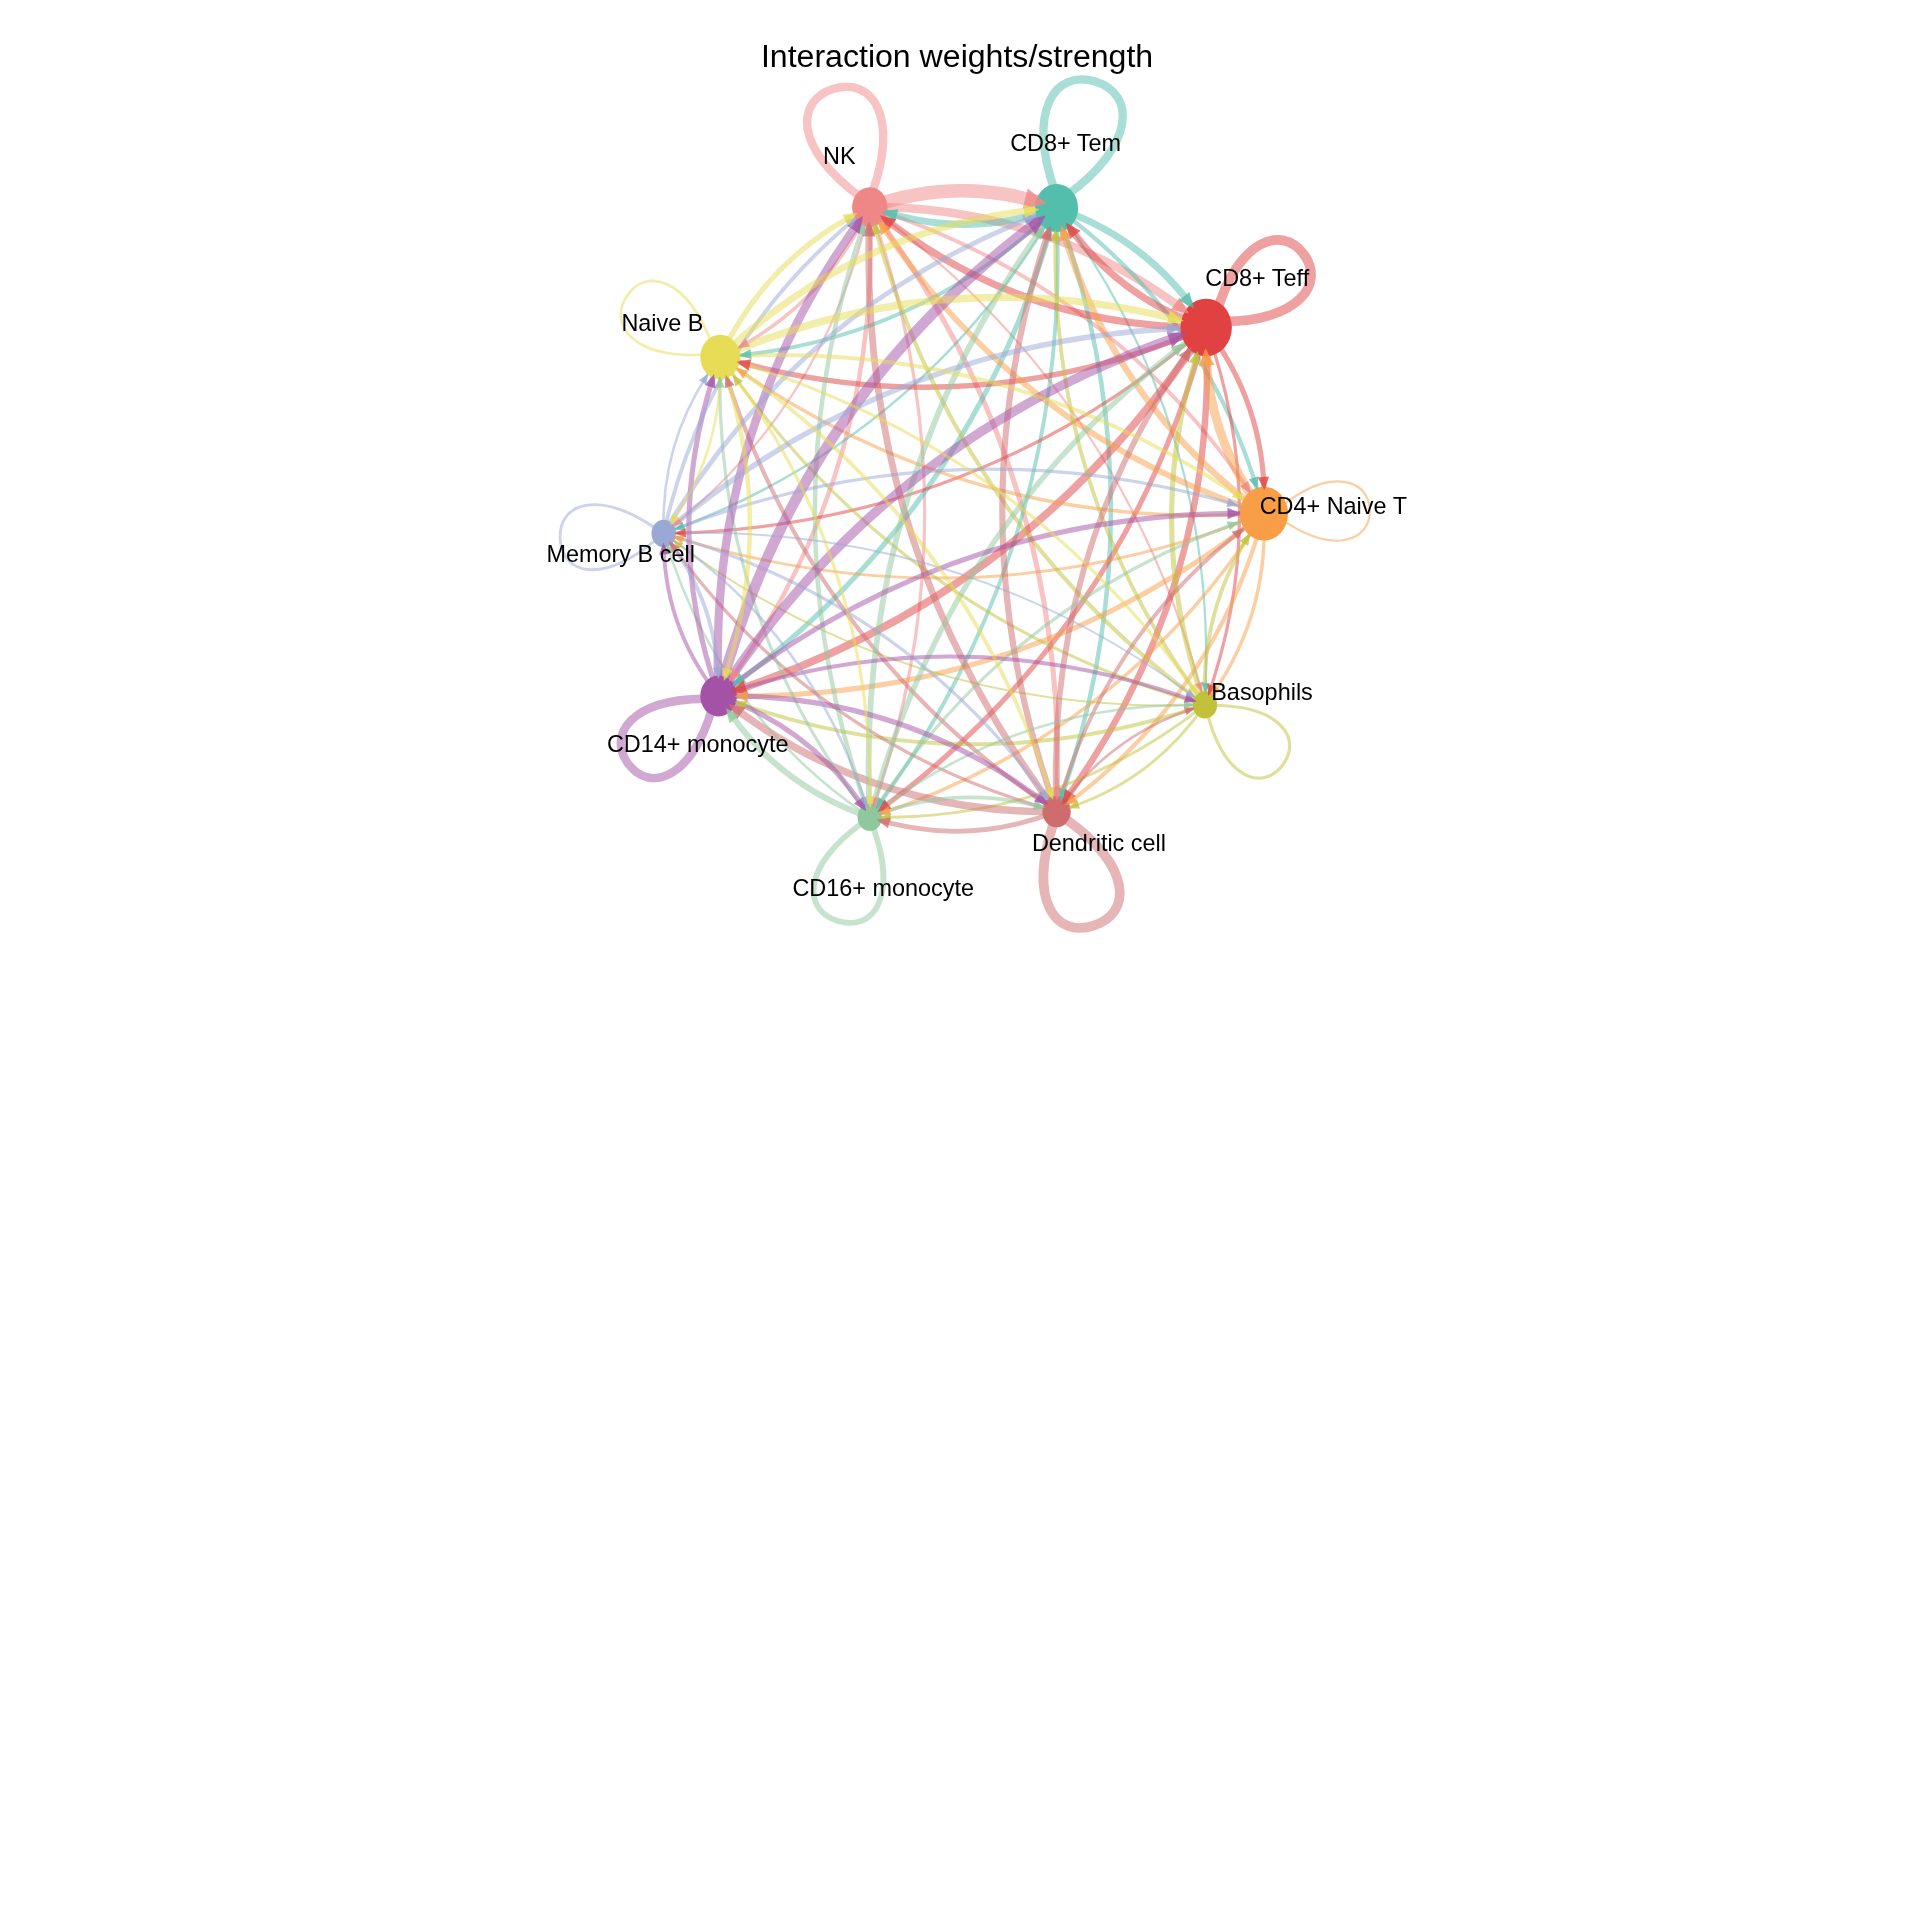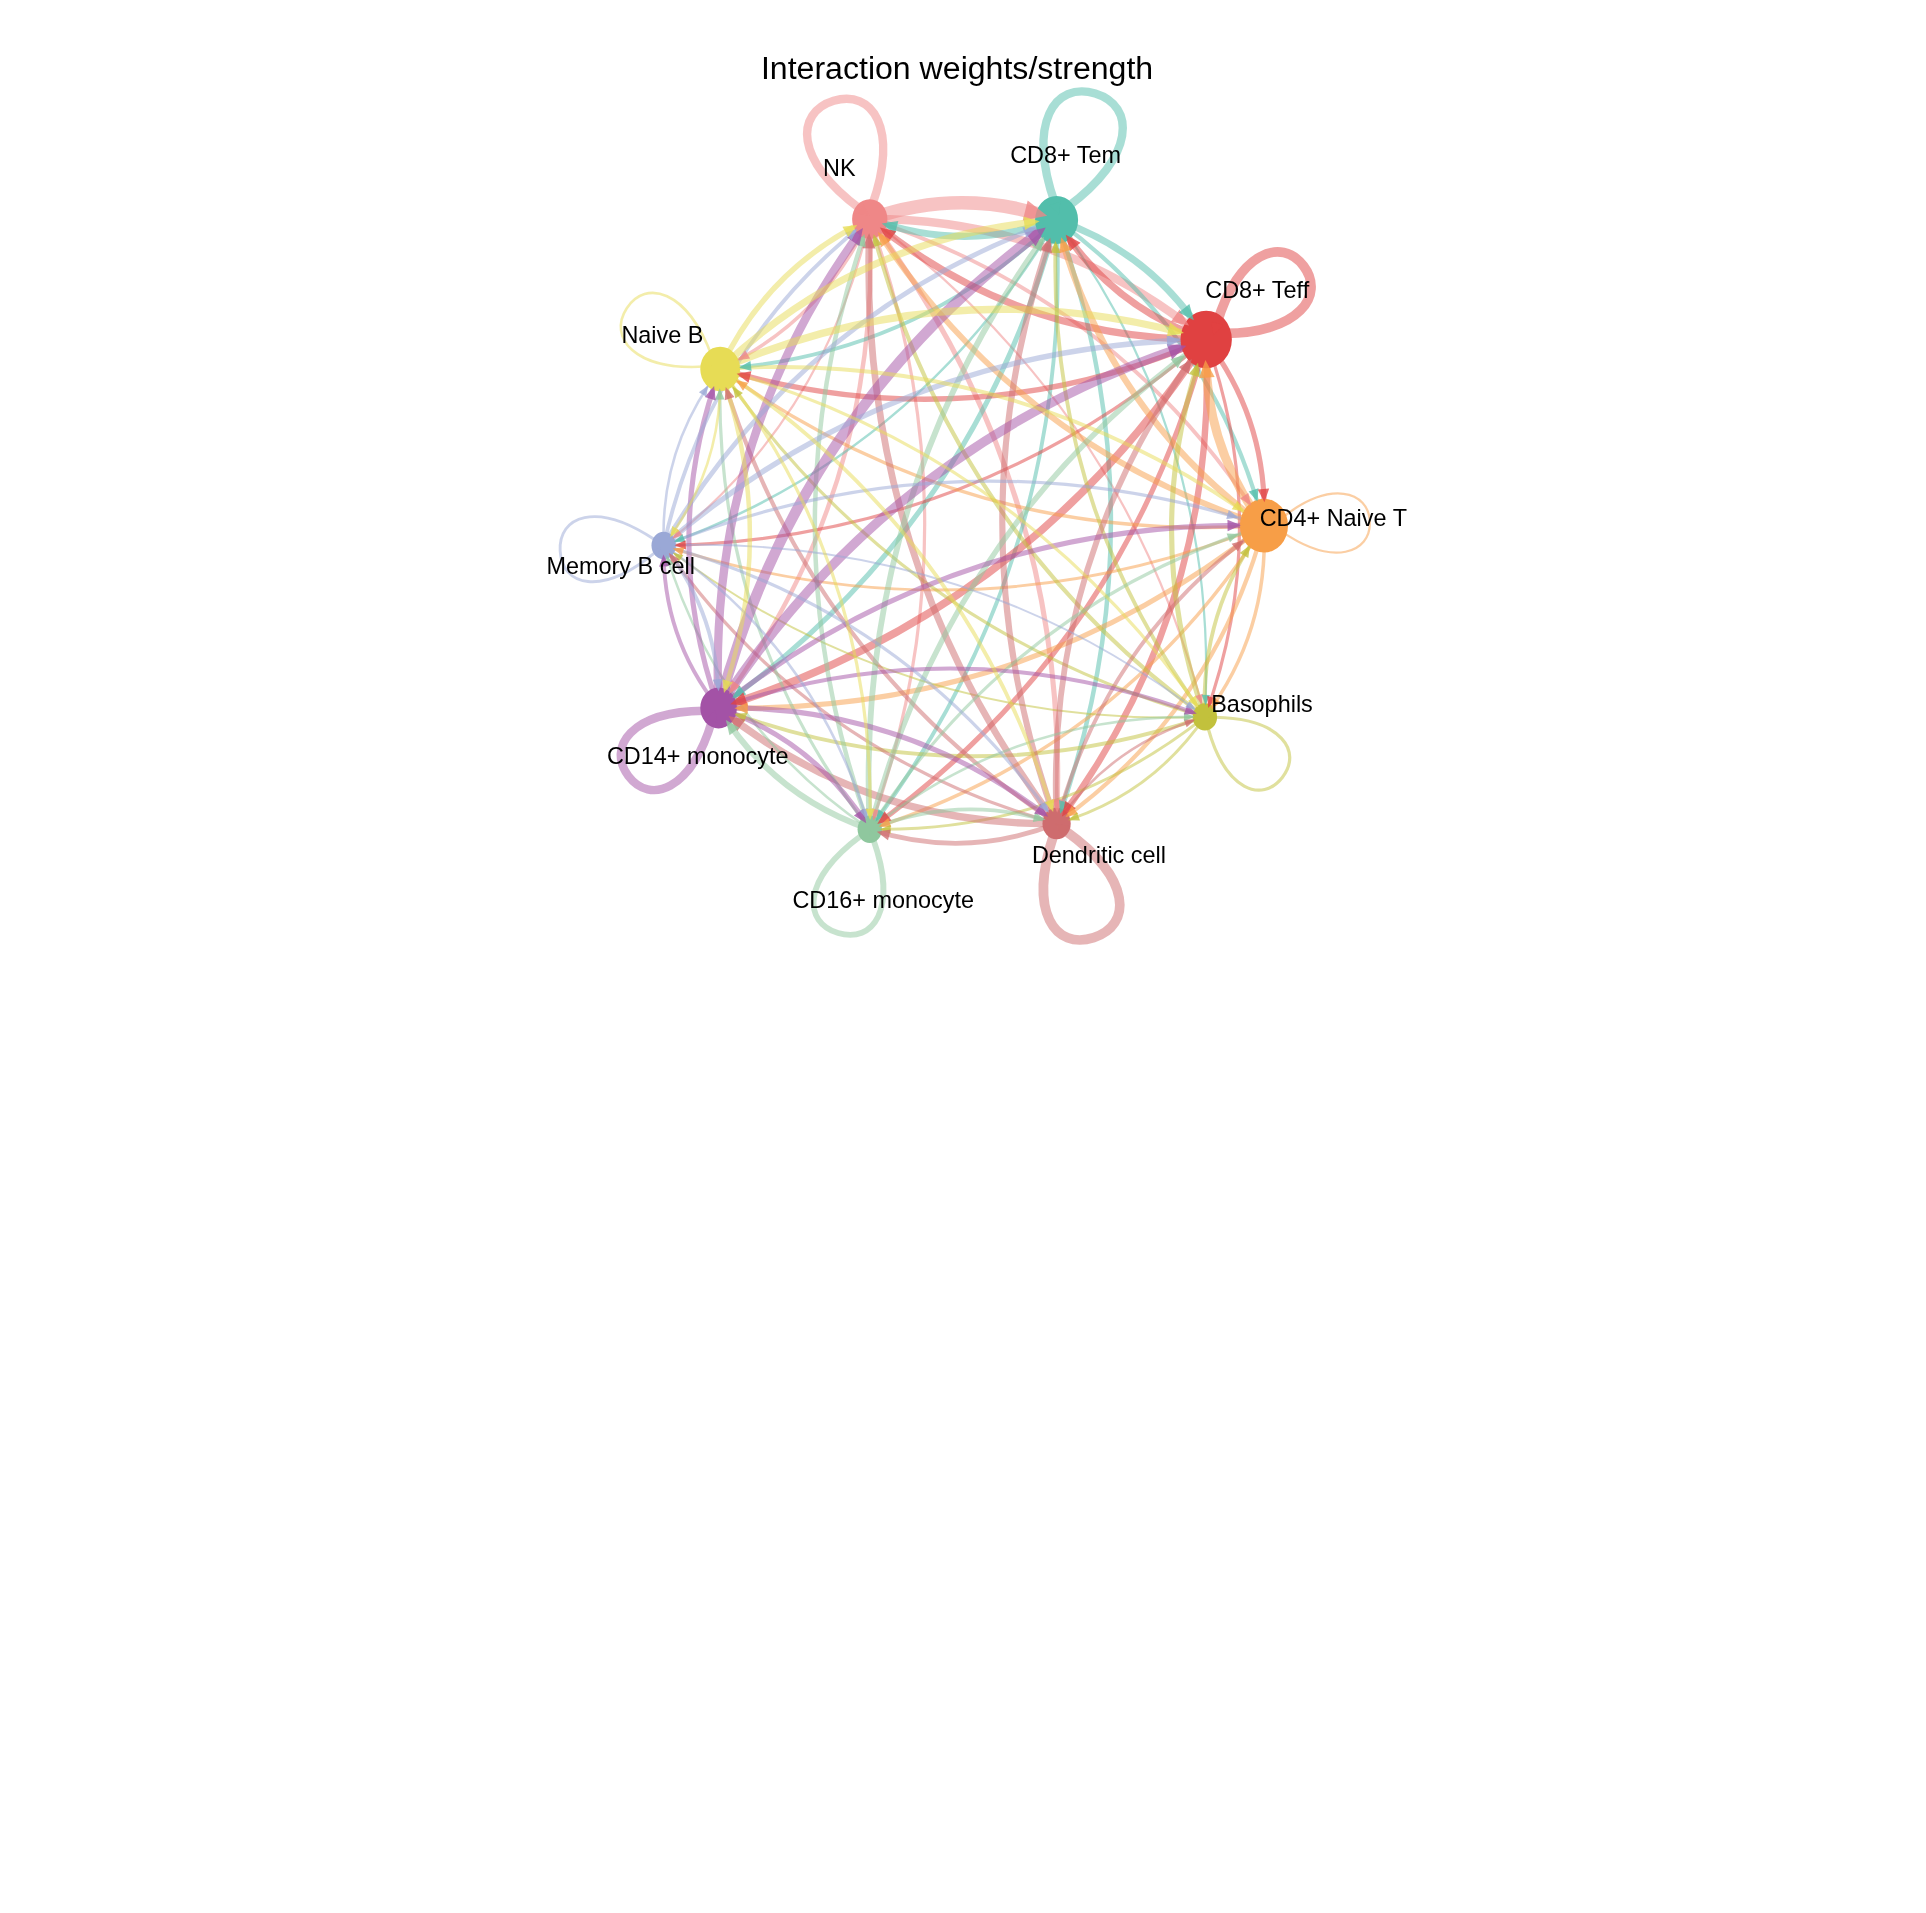--- a/index.html
+++ b/index.html
@@ -1,17 +1,17 @@
 <!DOCTYPE html>
 <html style="font-size:10.3px"><head>
 <meta charset="utf-8">
 <style>
   html,body{margin:0;padding:0;background:#ffffff;}
   body{font-family:"Liberation Sans", sans-serif;}
-  .stage{width:100vw;max-width:963px;margin:12px auto;text-decoration:underline;}
+  .stage{width:100vw;max-width:963px;margin:0 auto;text-decoration:underline;}
   svg{display:block;width:100%;height:auto;background:#ffffff;}
   .plot-title{font-family:"Liberation Sans", sans-serif;}
 </style>
 </head>
 <body>
 
 <div class="stage">
   <svg id="net" viewBox="0 0 3000 2980" xmlns="http://www.w3.org/2000/svg">
     <text class="plot-title" x="1480" y="208" text-anchor="middle" font-size="100" fill="#000000">Interaction weights/strength</text>
   <g>

